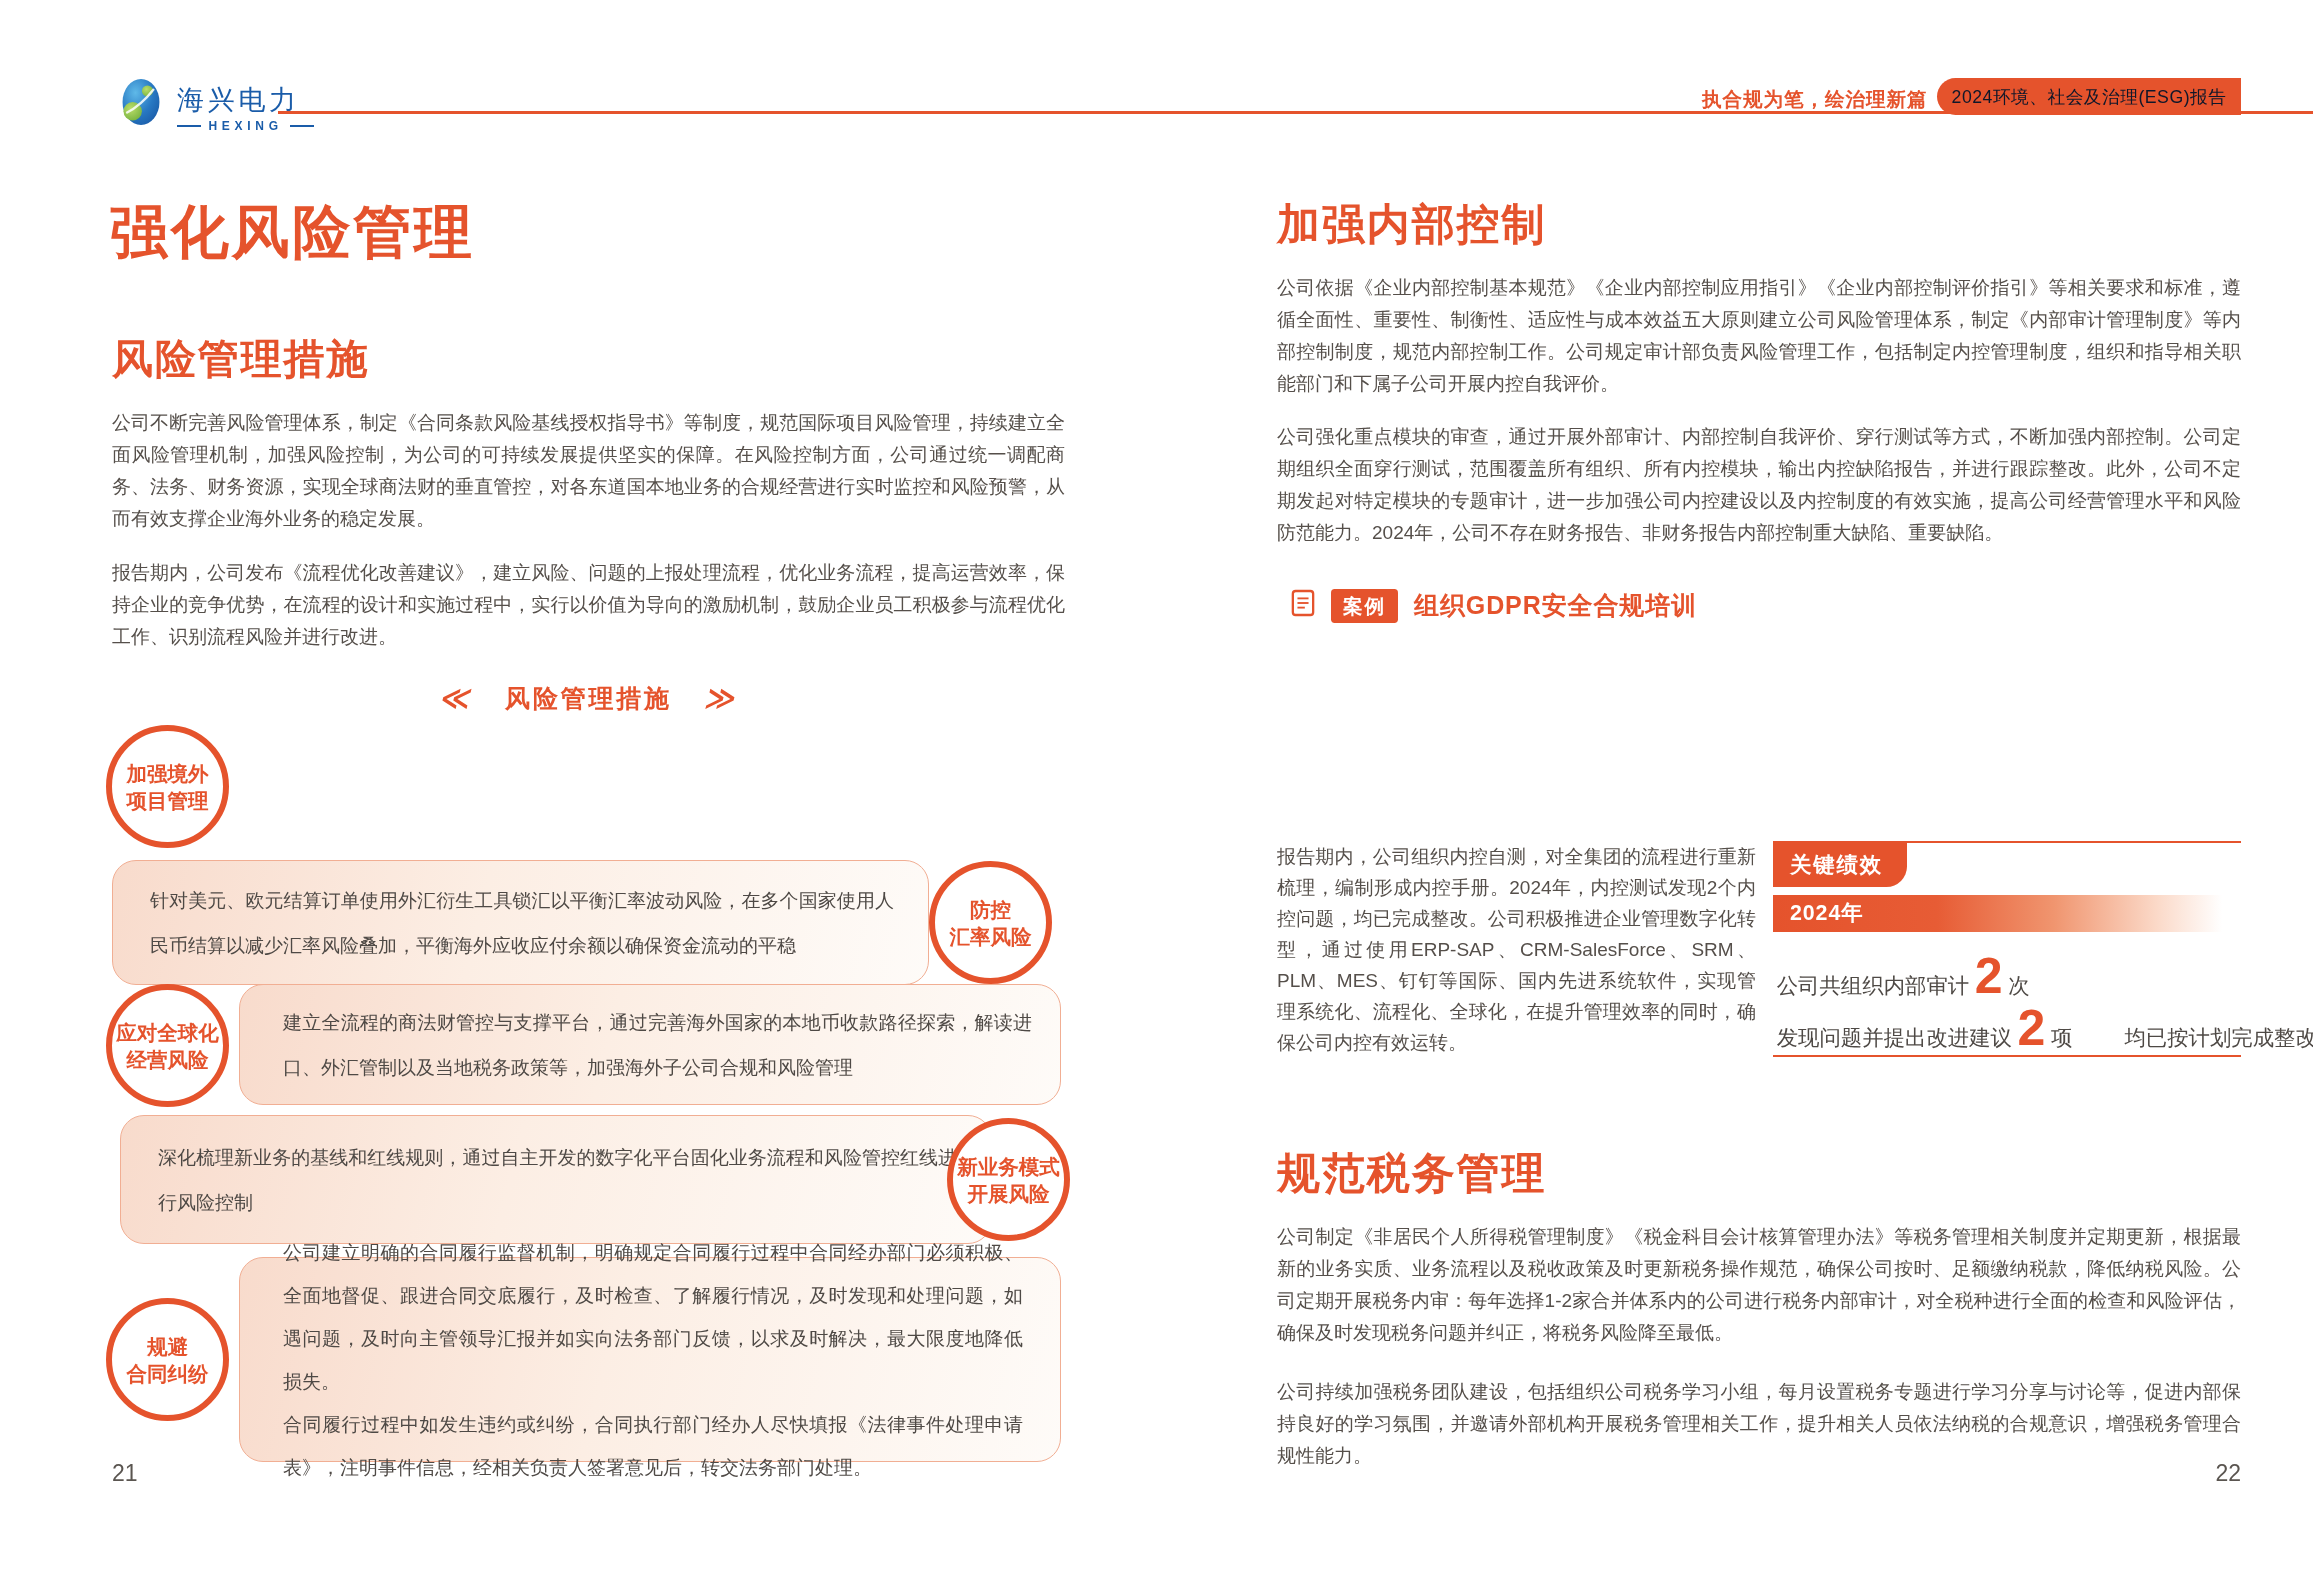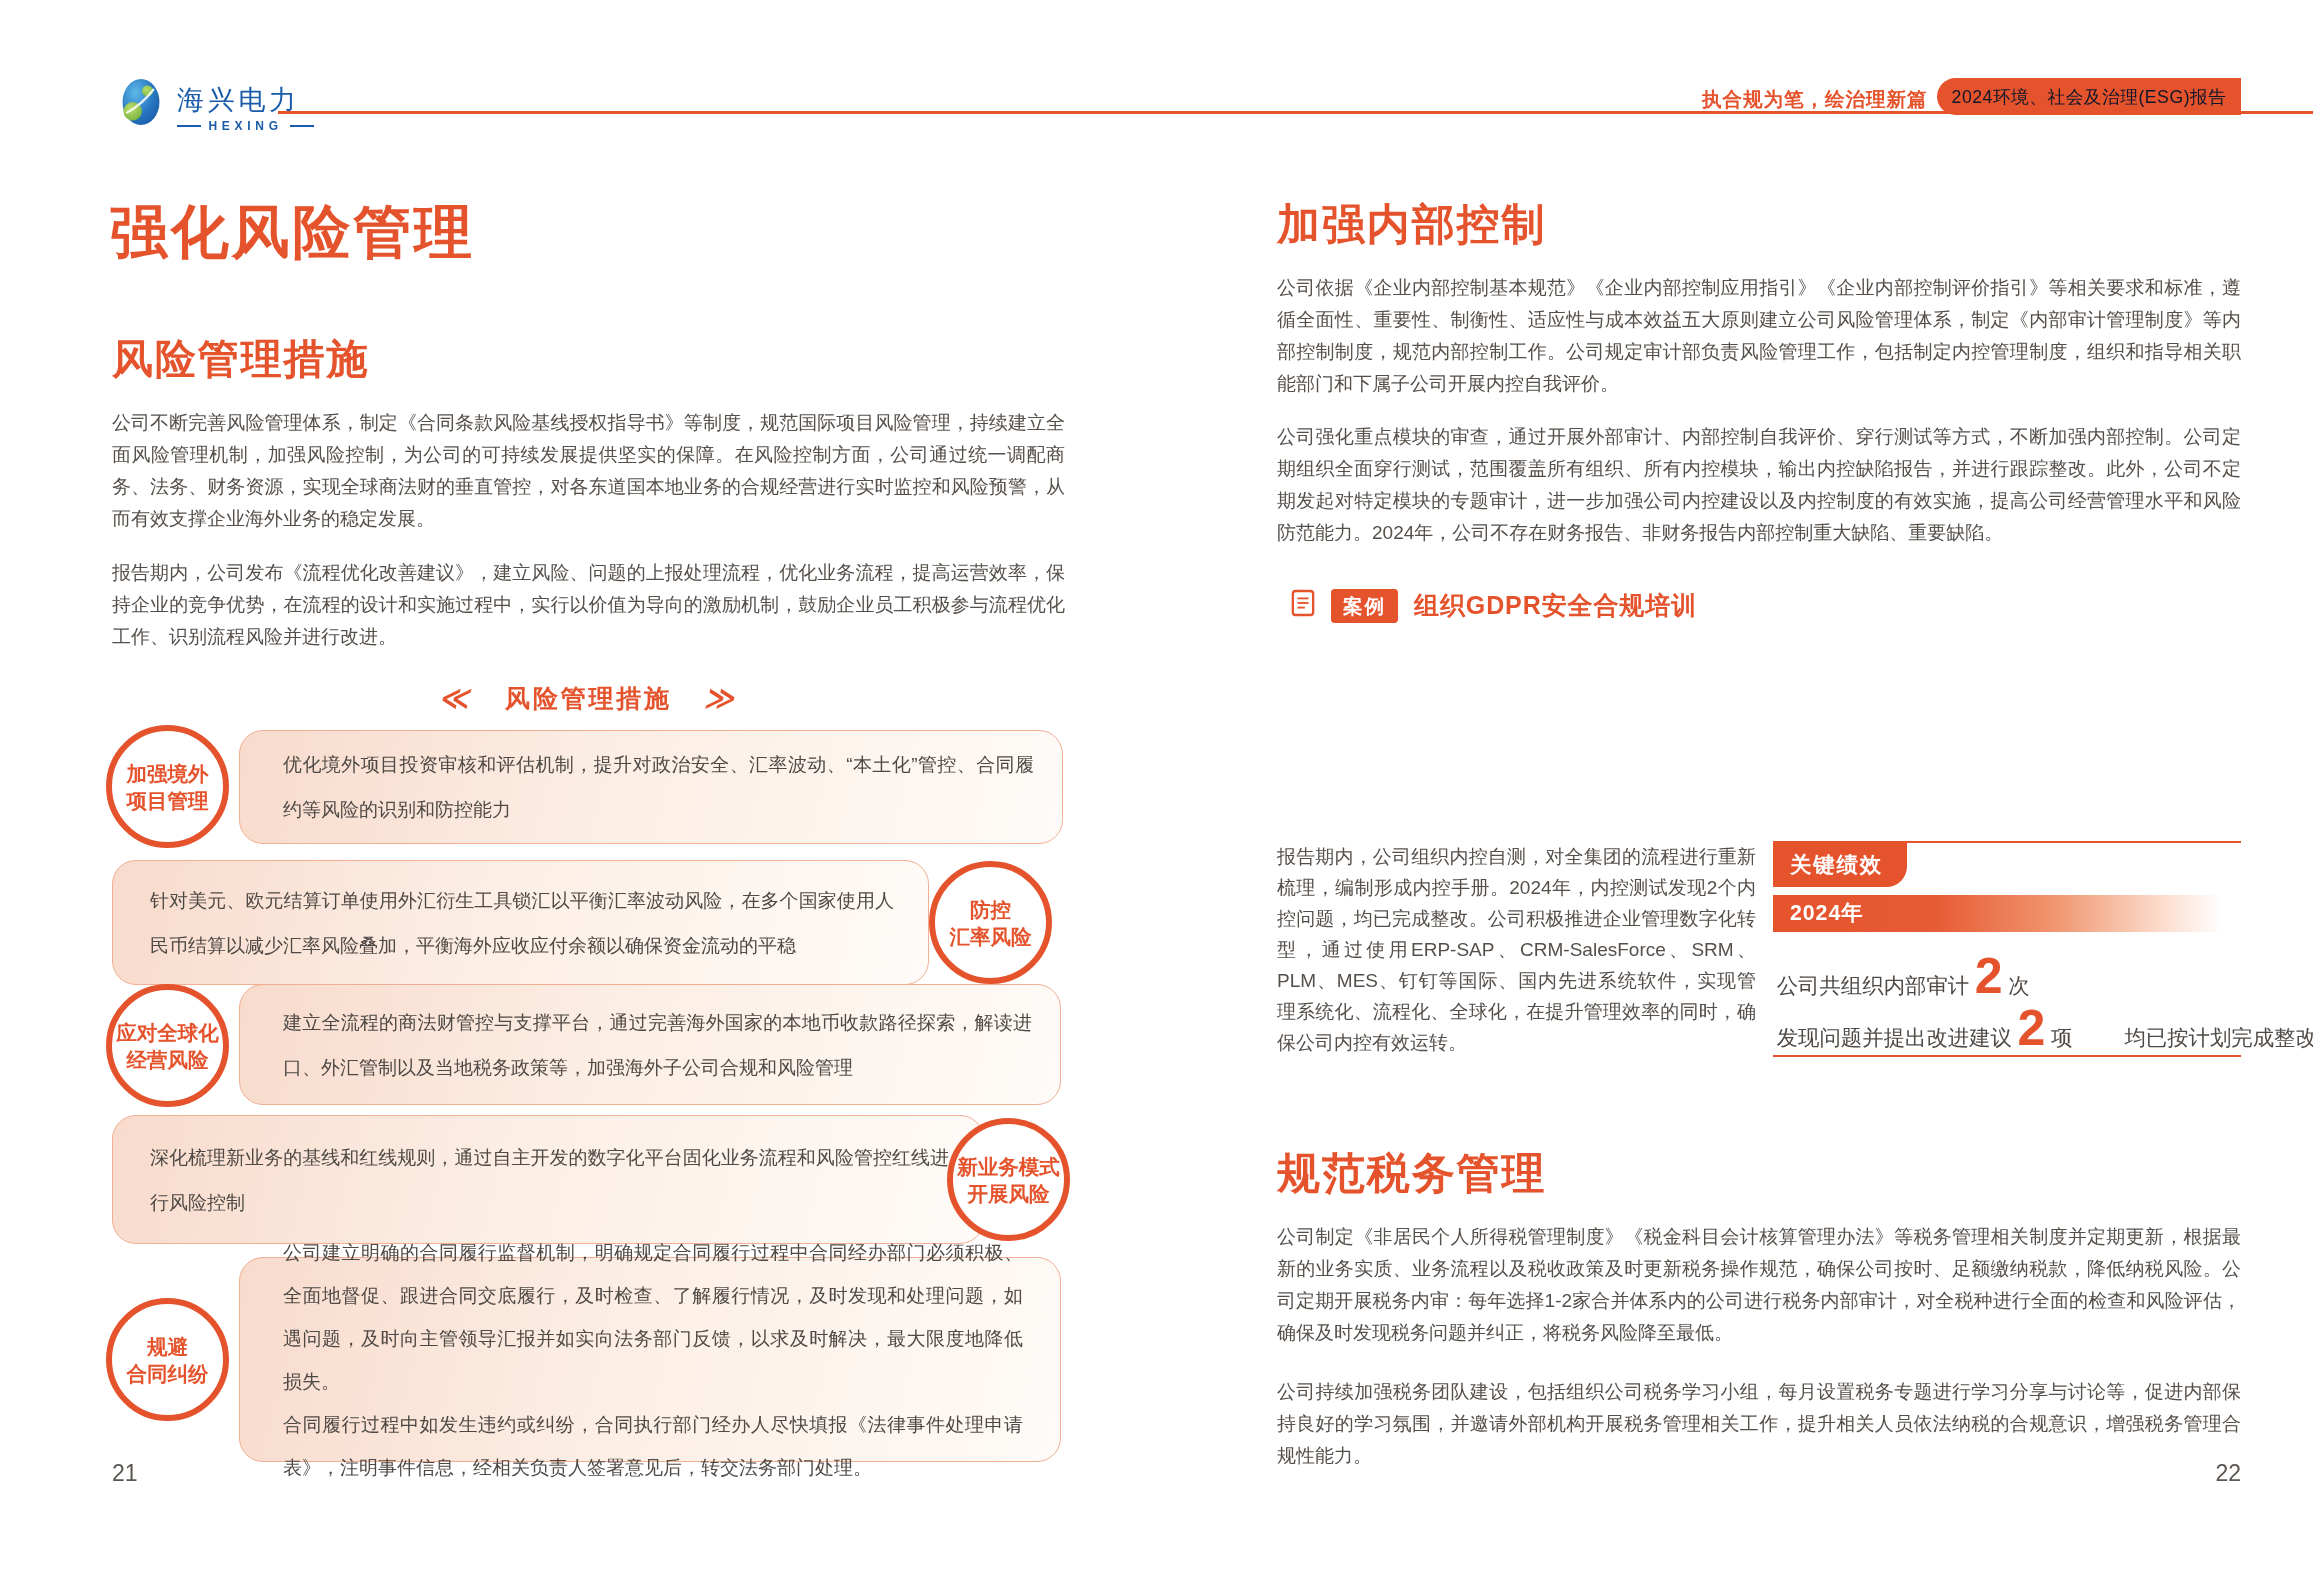--- a/index.html
+++ b/index.html
@@ -41,21 +41,21 @@
   .card{
     background:linear-gradient(104deg,#F8DBCC 0%,#FCEEE4 45%,#FEFBF8 100%);
     border:1.9px solid #F1AE93;border-radius:24px;box-sizing:border-box;
     display:flex;flex-direction:column;justify-content:center;
     font-size:19px;line-height:45px;color:#4E4945;text-align:justify;
   }
   .card p{margin:0;}
   .card1{left:239px;top:730px;width:824px;height:114px;padding:0 28px 0 43px;}
   .card2{left:112px;top:860px;width:817px;height:125px;padding:0 34px 0 37px;}
   .card3{left:239px;top:984px;width:822px;height:121px;padding:0 28px 0 43px;}
-  .card4{left:112px;top:1115px;width:872px;height:129px;padding:0 34px 0 37px;}
+  .card4{left:120px;top:1115px;width:872px;height:129px;padding:0 34px 0 37px;}
   .card5{left:239px;top:1257px;width:822px;height:205px;padding:15px 37px 15px 43px;line-height:43px;justify-content:center;}
 
   .circle{
     width:123px;height:123px;border-radius:50%;box-sizing:border-box;
     background:#ffffff;border:6.5px solid #E5532C;color:#E5532C;
     display:flex;flex-direction:column;align-items:center;justify-content:center;
     font-size:20.5px;font-weight:700;line-height:27px;text-align:center;z-index:2;
   }
   .circle1{left:106px;top:725px;}
   .circle2{left:929px;top:861px;}
@@ -139,23 +139,20 @@
   <div class="abs l-h2">风险管理措施</div>
   <div class="abs l-p1 para">公司不断完善风险管理体系，制定《合同条款风险基线授权指导书》等制度，规范国际项目风险管理，持续建立全面风险管理机制，加强风险控制，为公司的可持续发展提供坚实的保障。在风险控制方面，公司通过统一调配商务、法务、财务资源，实现全球商法财的垂直管控，对各东道国本地业务的合规经营进行实时监控和风险预警，从而有效支撑企业海外业务的稳定发展。</div>
   <div class="abs l-p2 para">报告期内，公司发布《流程优化改善建议》，建立风险、问题的上报处理流程，优化业务流程，提高运营效率，保持企业的竞争优势，在流程的设计和实施过程中，实行以价值为导向的激励机制，鼓励企业员工积极参与流程优化工作、识别流程风险并进行改进。</div>
 
   <div class="abs divider">
     <span class="arr">≪</span>
     <span class="lbl">风险管理措施</span>
     <span class="arr">≫</span>
   </div>
 
-  <div class="abs card card1">
-    <p>优化境外项目投资审核和评估机制，提升对政治安全、汇率波动、“本土化”管控、合同履约等风险的识别和防控能力</p>
-  </div>
   <div class="abs circle circle1">
     <span>加强境外</span>
     <span>项目管理</span>
   </div>
 
   <div class="abs card card2">
     <p>针对美元、欧元结算订单使用外汇衍生工具锁汇以平衡汇率波动风险，在多个国家使用人民币结算以减少汇率风险叠加，平衡海外应收应付余额以确保资金流动的平稳</p>
   </div>
   <div class="abs circle circle2">
     <span>防控</span>

